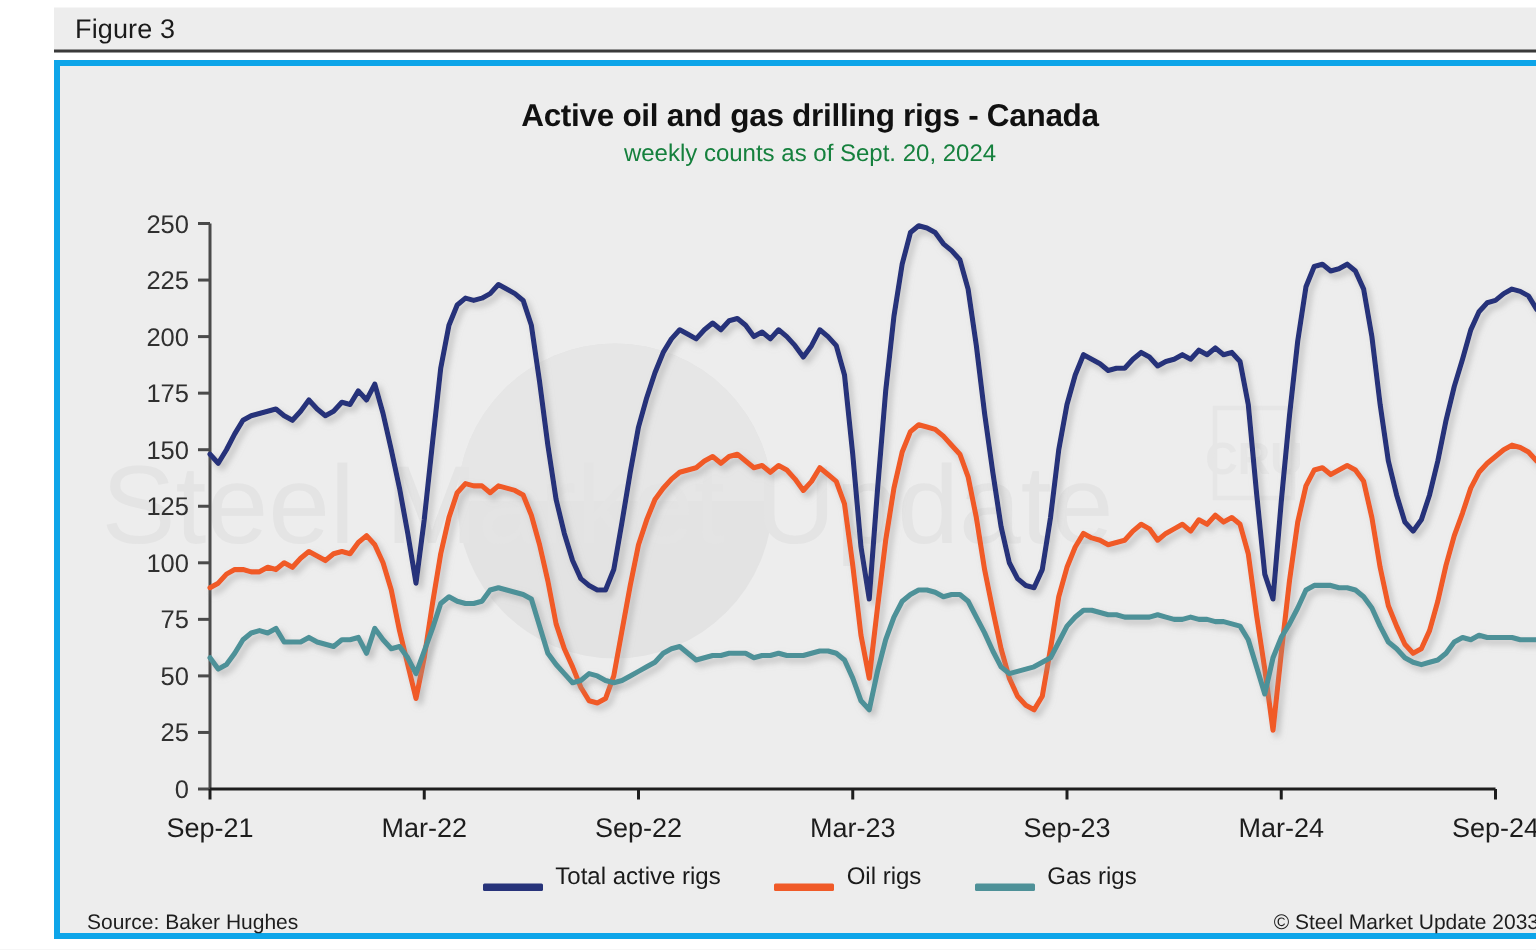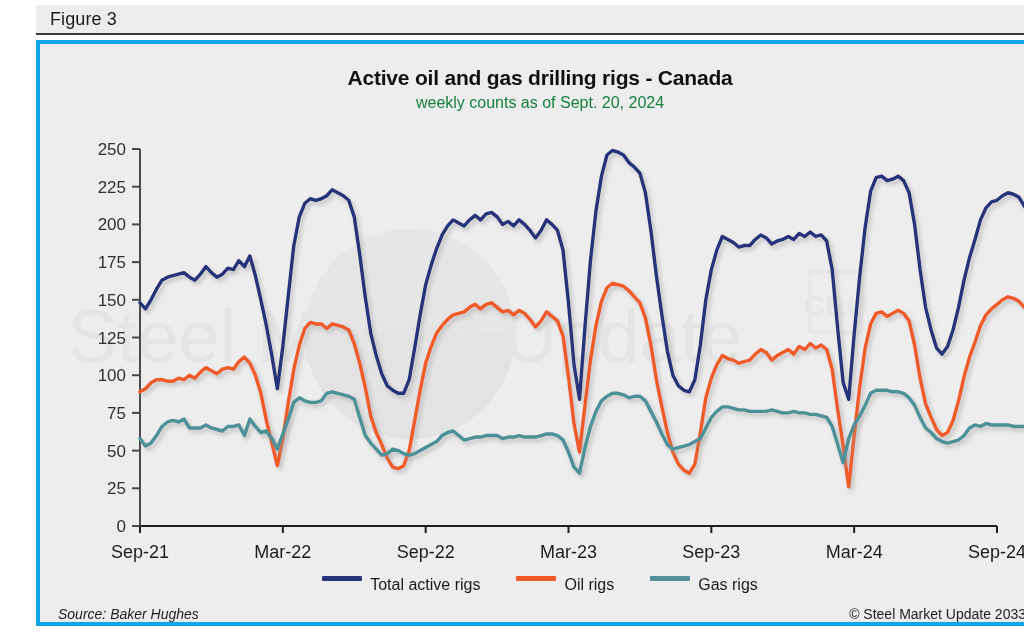--- a/index.html
+++ b/index.html
@@ -60,28 +60,28 @@
   #watermark{
     position:absolute;left:0;top:0;width:1008px;height:586px;
     pointer-events:none;
   }
 
   
   #legend{
     position:absolute;left:0;top:532px;width:100%;
     display:flex;justify-content:center;align-items:center;gap:36px;
   }
-  .legend-item{display:flex;align-items:flex-start;gap:8px;}
+  .legend-item{display:flex;align-items:flex-end;gap:8px;}
   .legend-swatch{display:block;width:40px;height:5px;border-radius:1px;}
   .legend-text{font-size:16px;color:#1a1a1a;white-space:nowrap;}
 
   
   #footer-source{
     position:absolute;left:18px;top:562px;
-    font-size:14px;color:#1d1d1d;white-space:nowrap;font-style:italic;
+    font-size:14px;color:#1d1d1d;white-space:nowrap;
   }
   #footer-copyright{
     position:absolute;right:14px;top:562px;
     font-size:14px;color:#1d1d1d;white-space:nowrap;
   }
 
   .tick-label-y{font-size:17px;fill:#303030;font-family:"Liberation Sans", sans-serif;}
   .tick-label-x{font-size:18px;fill:#1d1d1d;font-family:"Liberation Sans", sans-serif;}
 </style>
 </head>

